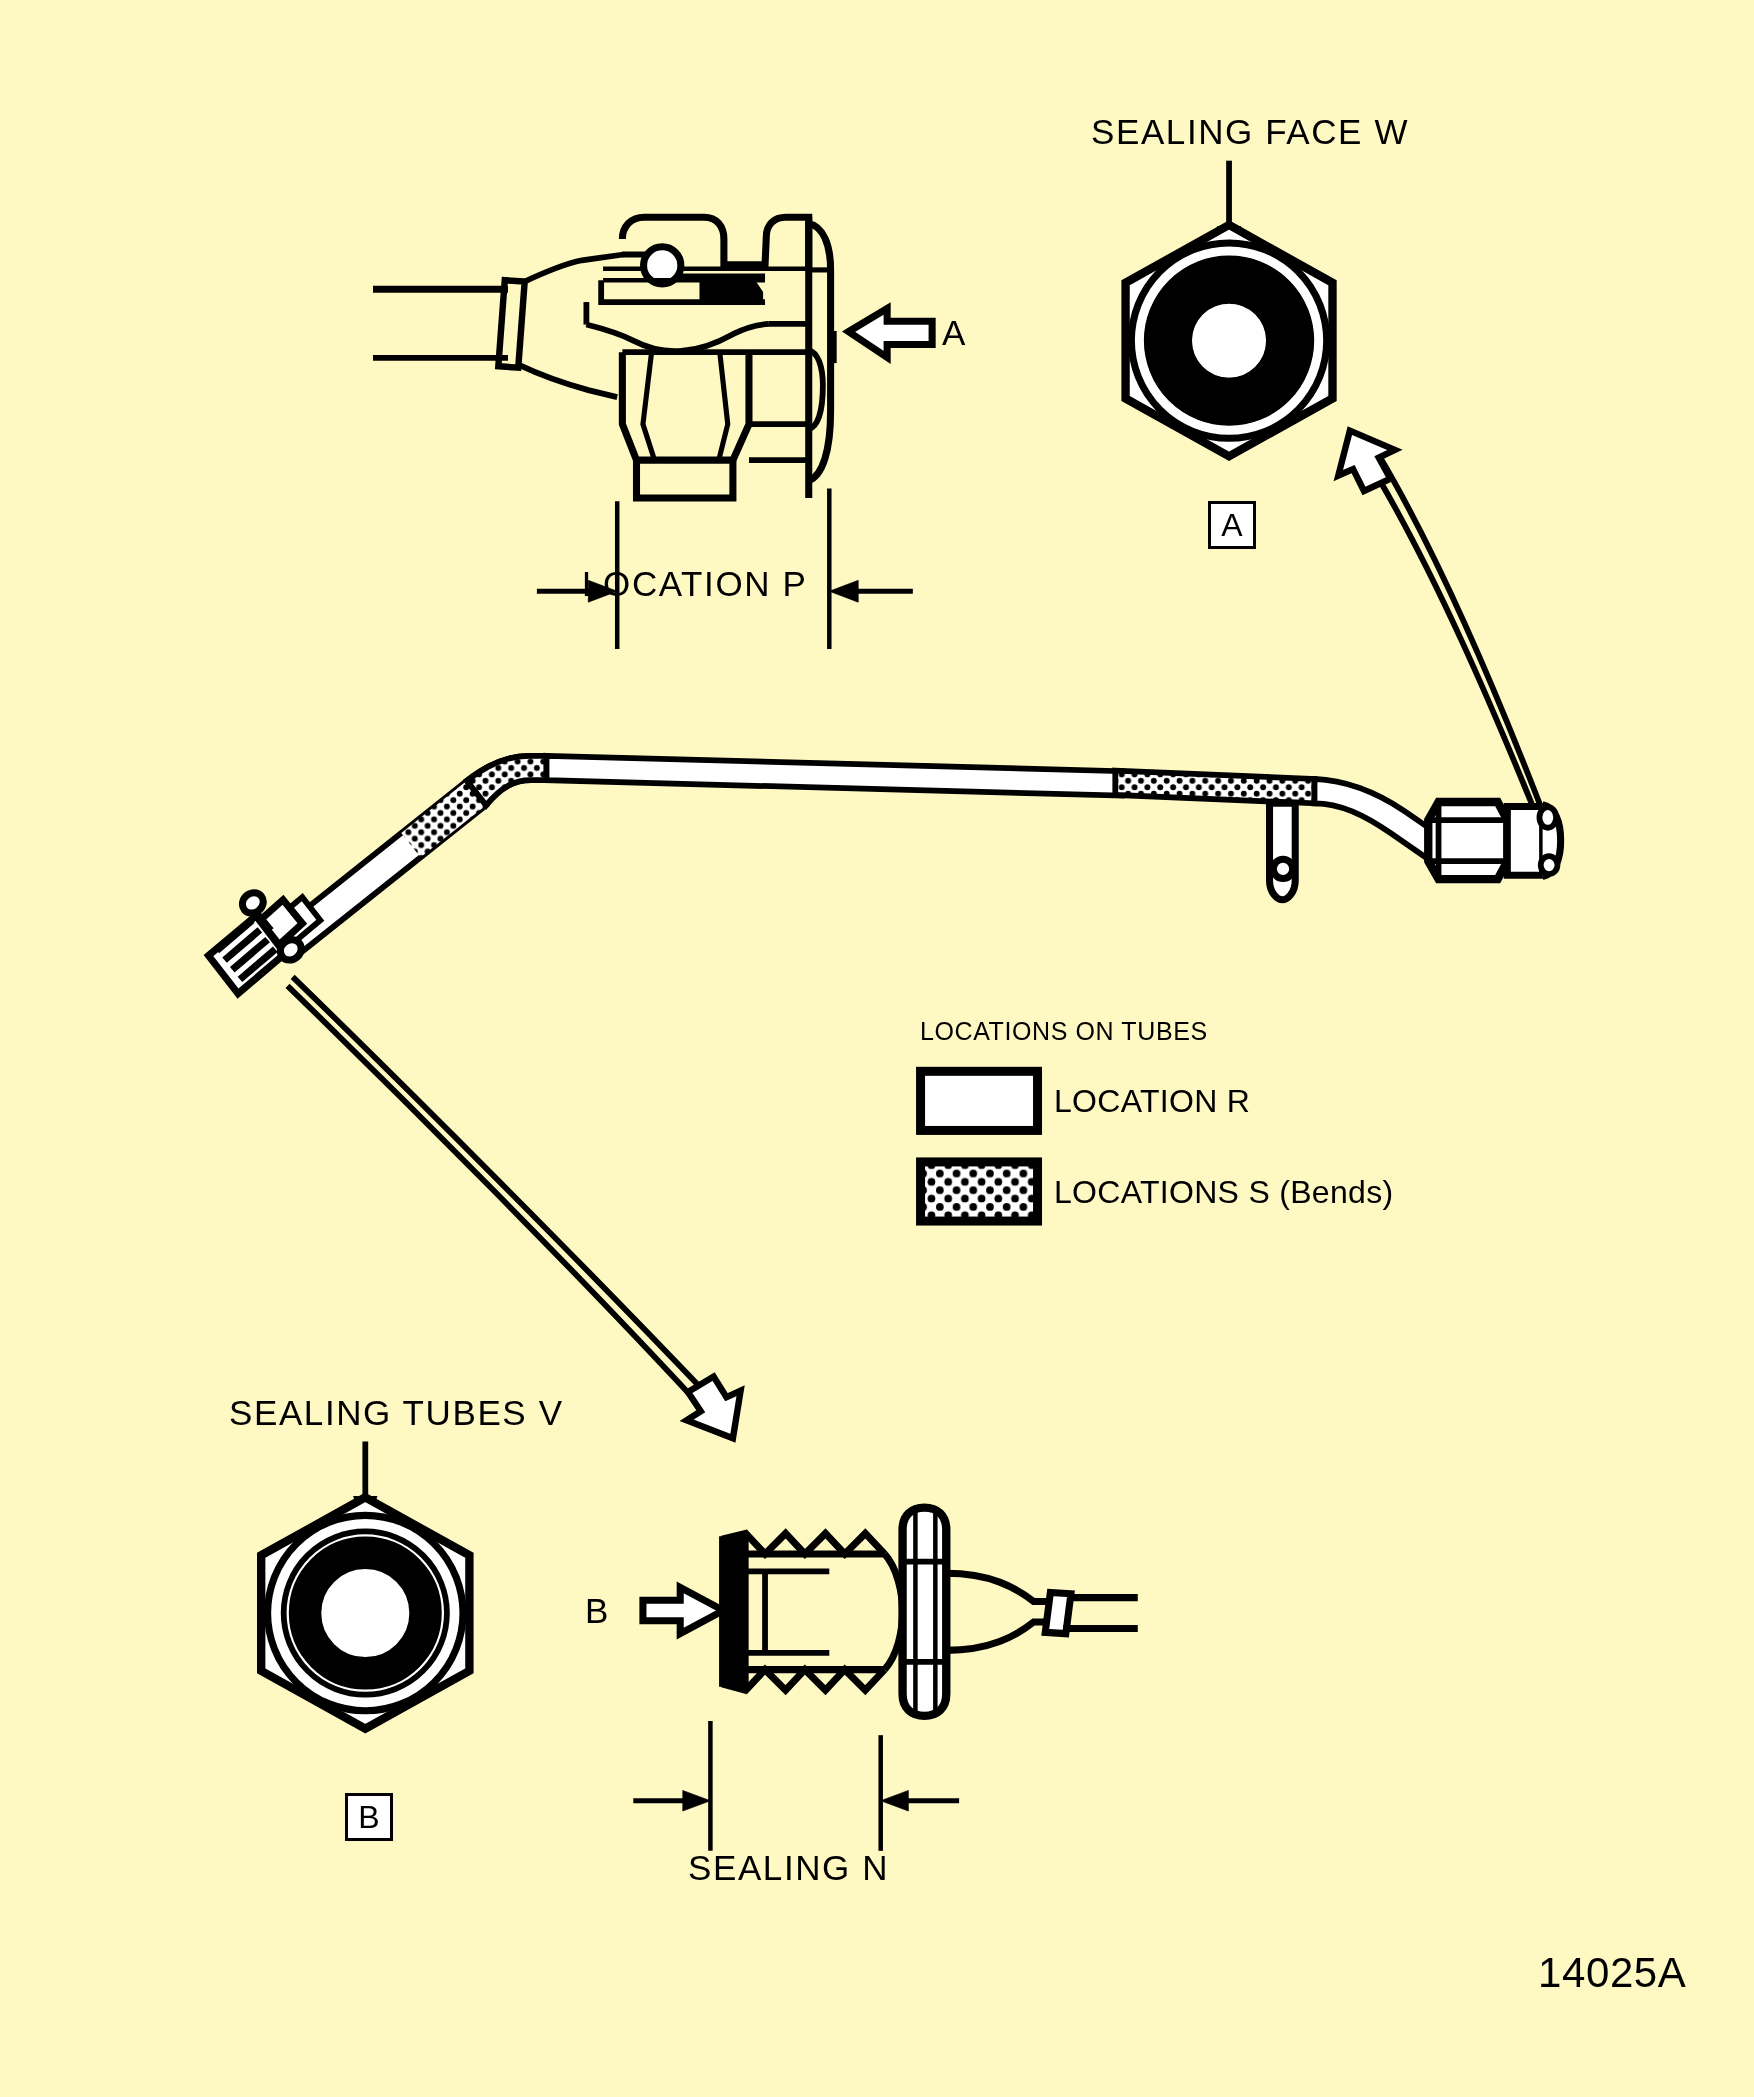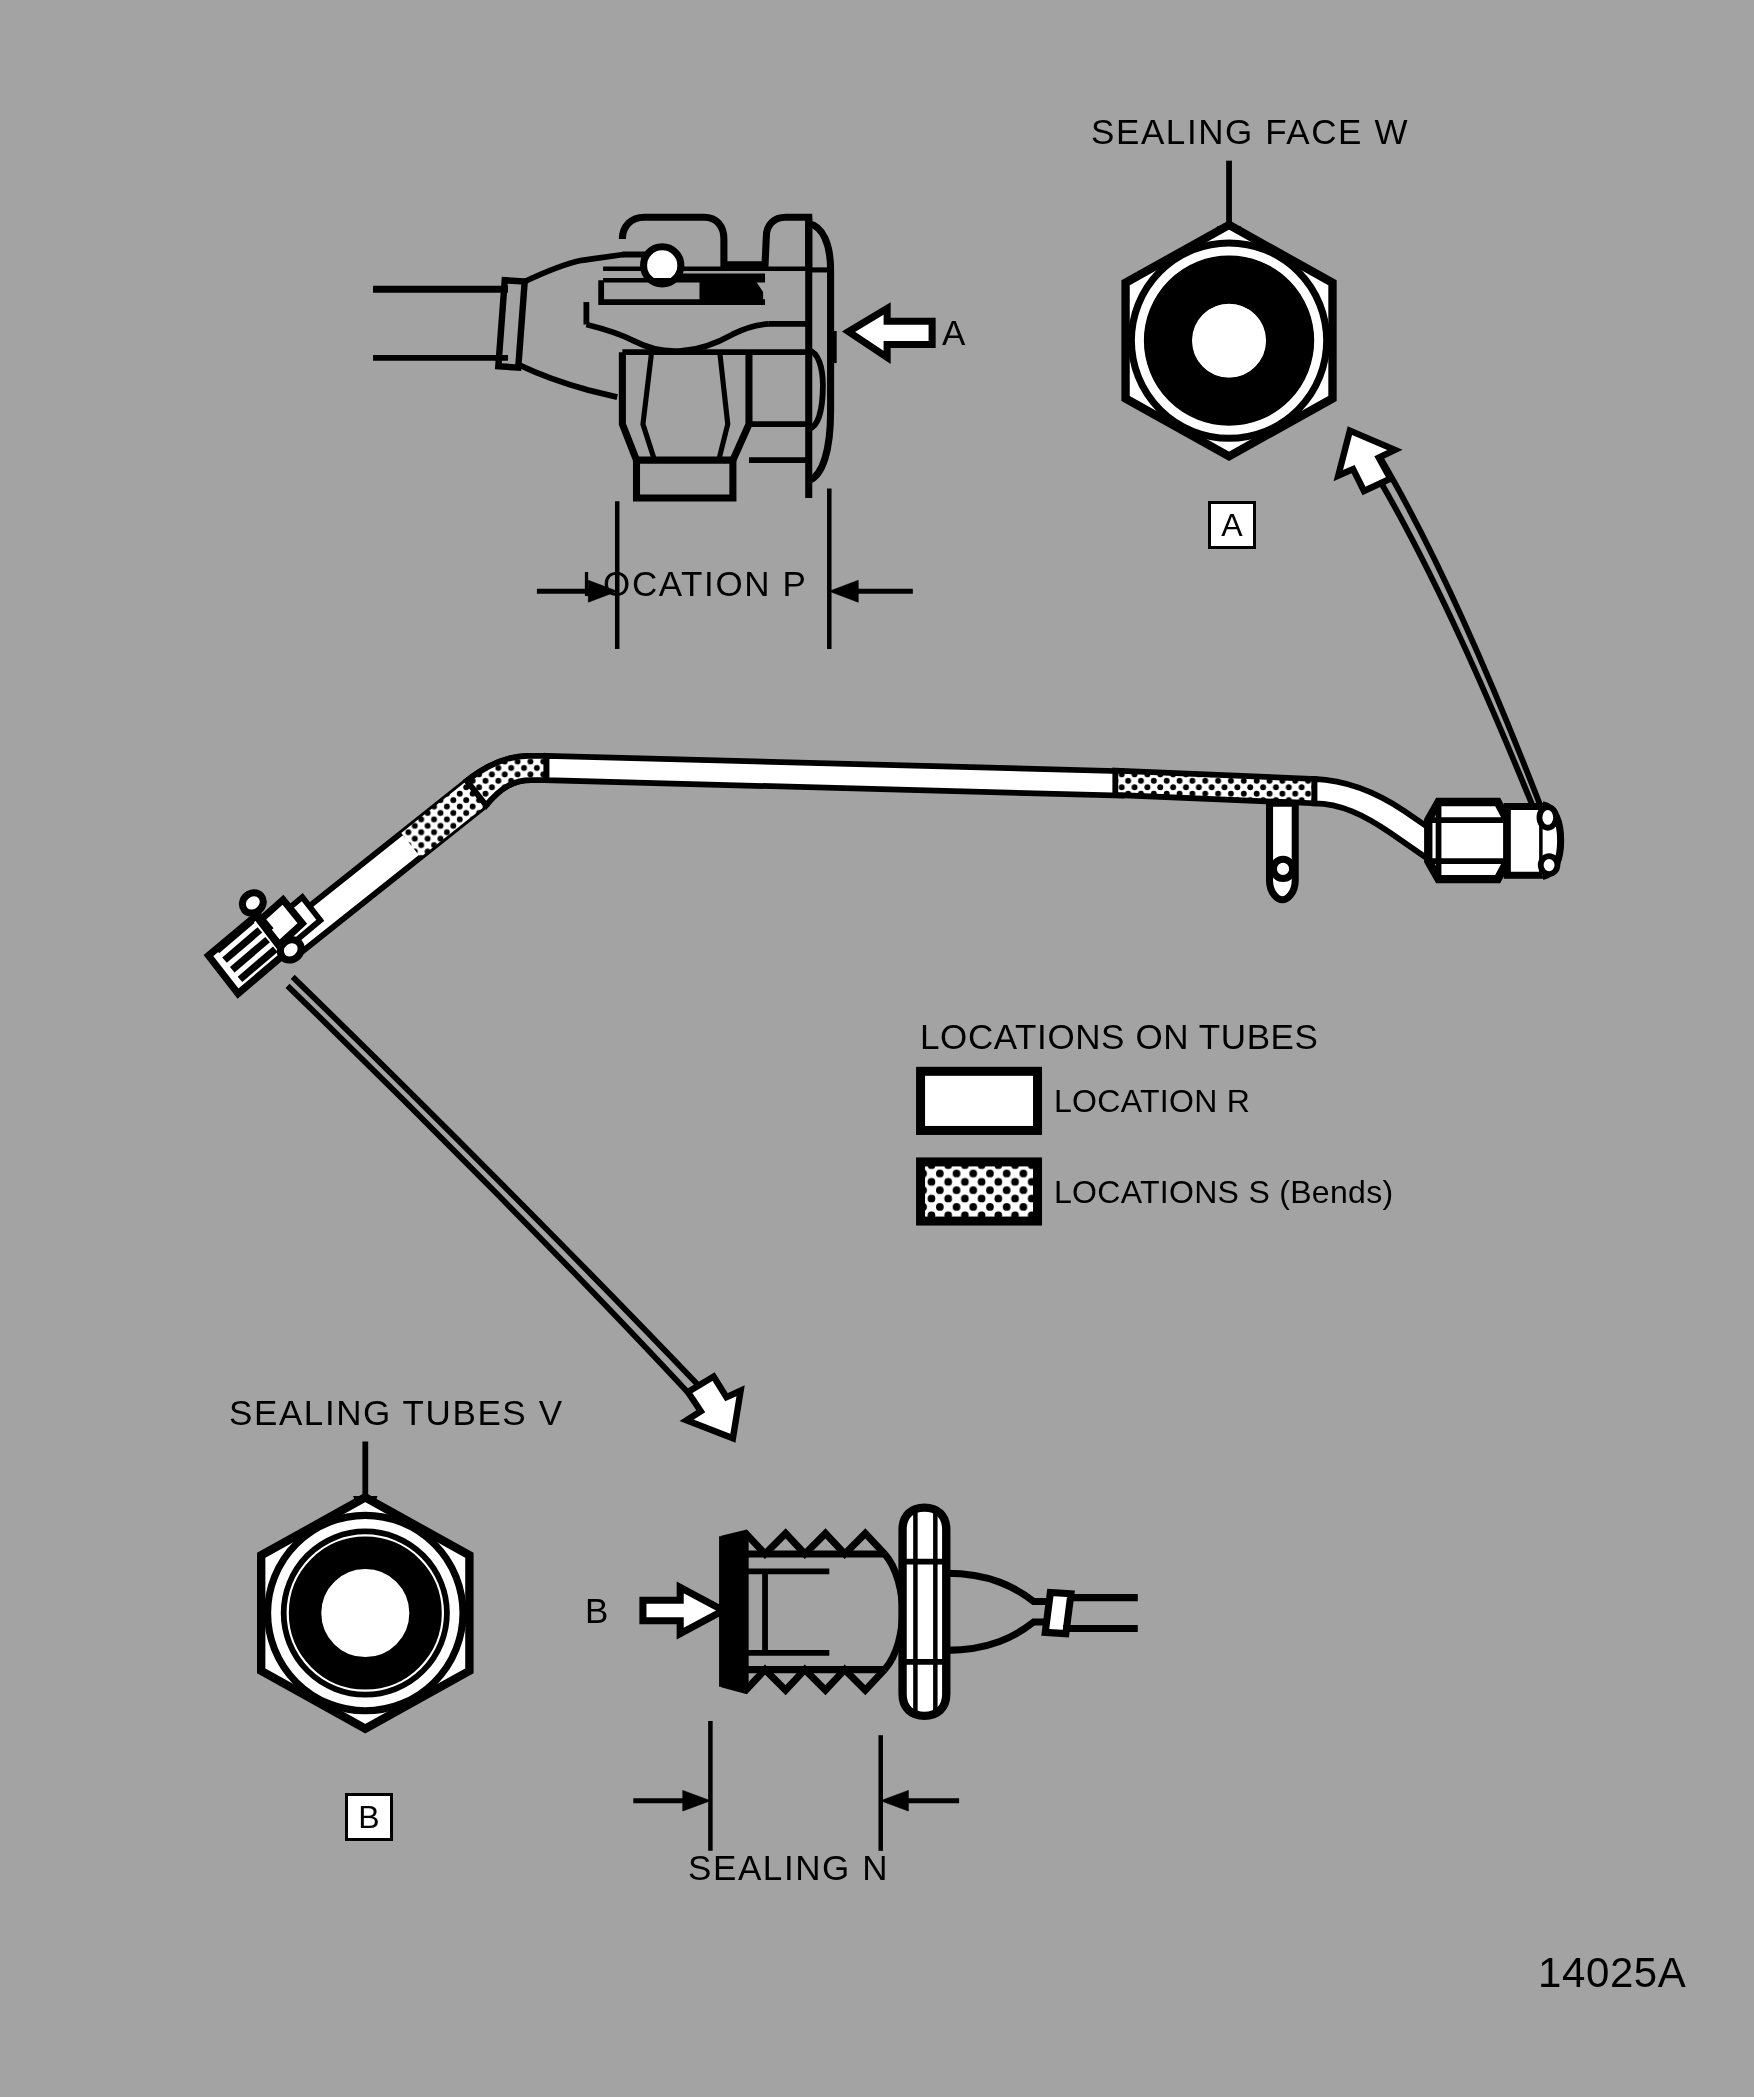--- a/index.html
+++ b/index.html
@@ -9,21 +9,21 @@
     background: #ffffff;
   }
   body {
     font-family: "Liberation Sans", sans-serif;
     color: #000000;
   }
   #sheet {
     position: relative;
     width: 1755px;
     height: 2097px;
-    background: #a3a3a3;
+    background: #fef9c3;
     overflow: hidden;
   }
   #art {
     position: absolute;
     left: 0;
     top: 0;
     width: 1755px;
     height: 2097px;
   }
   .lbl {
@@ -31,21 +31,21 @@
     white-space: nowrap;
     font-family: "Liberation Sans", sans-serif;
     color: #000;
     line-height: 1;
   }
   .lbl-caps {
     font-size: 35px;
     letter-spacing: 1.6px;
   }
   .lbl-legend-title {
-    font-size: 35px;
+    font-size: 25px;
     letter-spacing: 0.6px;
   }
   .lbl-legend-item {
     font-size: 32px;
     letter-spacing: 0.3px;
   }
   .lbl-fig {
     font-size: 42px;
     font-weight: normal;
     letter-spacing: 0.6px;

